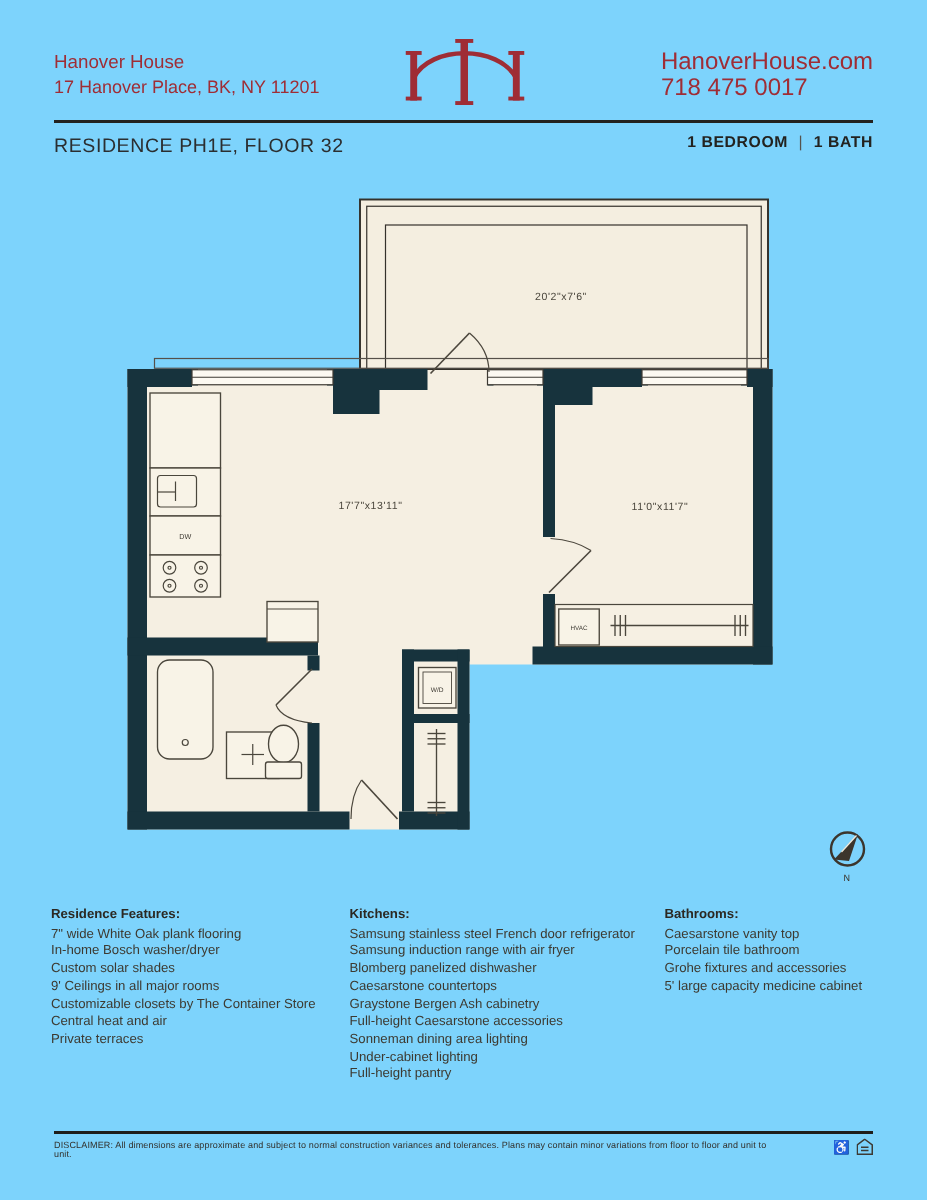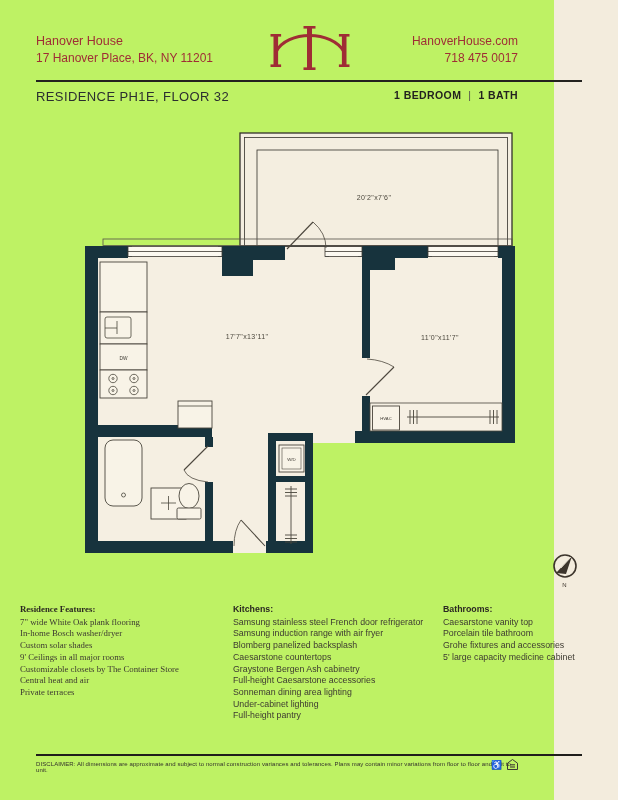--- a/index.html
+++ b/index.html
@@ -3,45 +3,45 @@
 <meta charset="utf-8">
 <style>
   html,body{margin:0;padding:0;}
   body{
     width:618px;height:800px;
     background:#f3ecdd;
     font-family:"Liberation Sans", sans-serif;
     color:#26231e;
     overflow:hidden;
   }
-  .page{position:relative;width:554px;height:800px;background:#bef264;}
+  .page{position:relative;width:618px;height:800px;background:#7dd3fc;}
 
   
   .hdr-left{position:absolute;left:36px;top:33px;color:#9f2d35;font-size:12px;line-height:17px;}
   .hdr-left .bld{font-size:12.5px;}
-  .hdr-right{position:absolute;right:36px;top:33px;color:#9f2d35;font-size:12px;line-height:17px;text-align:right;}
+  .hdr-right{position:absolute;right:36px;top:33px;color:#9f2d35;font-size:16px;line-height:17px;text-align:left;}
   .logo{position:absolute;left:267px;top:24px;}
 
   .rule1{position:absolute;left:36px;top:80px;width:546px;height:1.5px;background:#23221f;}
 
   .unit-row{position:absolute;left:36px;right:36px;top:89px;height:16px;}
   .res-label{position:absolute;left:0;top:0;font-size:13px;letter-spacing:.4px;color:#2b2e30;}
   .bedbath{position:absolute;right:0;top:0;font-size:10.5px;font-weight:bold;color:#23221f;letter-spacing:.4px;margin-left:28px;}
   .bedbath .sep{font-weight:normal;color:#55524c;padding:0 7px;}
 
   
   .plan{position:absolute;left:0;top:125px;}
   .plan text{font-family:"Liberation Sans", sans-serif;}
   .dim{font-size:7px;fill:#4a463c;letter-spacing:.4px;}
   .tiny{fill:#3e3a33;}
 
   
   .features{position:absolute;top:604px;left:0;width:618px;font-size:8.8px;line-height:11.7px;color:#3d3a31;}
   .col{position:absolute;top:0;}
-  .col.c1{left:20px;width:190px;font-family:Liberation Serif, serif;}
+  .col.c1{left:34px;width:190px;}
   .col.c2{left:233px;width:205px;}
   .col.c3{left:443px;width:150px;}
   .col h4{margin:0 0 1px 0;font-size:8.8px;font-weight:bold;color:#2b2822;}
 
   
   .rule2{position:absolute;left:36px;top:754px;width:546px;height:2px;background:#1f1e1b;}
   .disclaimer{position:absolute;left:36px;top:761px;width:480px;font-size:6px;color:#32302b;letter-spacing:.1px;}
   .foot-icons{position:absolute;right:36px;top:759px;display:flex;gap:4px;align-items:center;color:#3c3a34;}
   .wheel{font-size:9px;line-height:10px;}
 </style>
@@ -242,21 +242,21 @@
           <div>Customizable closets by The Container Store</div>
           <div>Central heat and air</div>
           <div>Private terraces</div>
         </div>
     </div>
     <div class="col c2">
       <h4>Kitchens:</h4>
       <div>
           <div>Samsung stainless steel French door refrigerator</div>
           <div>Samsung induction range with air fryer</div>
-          <div>Blomberg panelized backsplash</div>
+          <div>Blomberg panelized dishwasher</div>
           <div>Caesarstone countertops</div>
           <div>Graystone Bergen Ash cabinetry</div>
           <div>Full-height Caesarstone accessories</div>
           <div>Sonneman dining area lighting</div>
           <div>Under-cabinet lighting</div>
           <div>Full-height pantry</div>
         </div>
     </div>
     <div class="col c3">
       <h4>Bathrooms:</h4>

